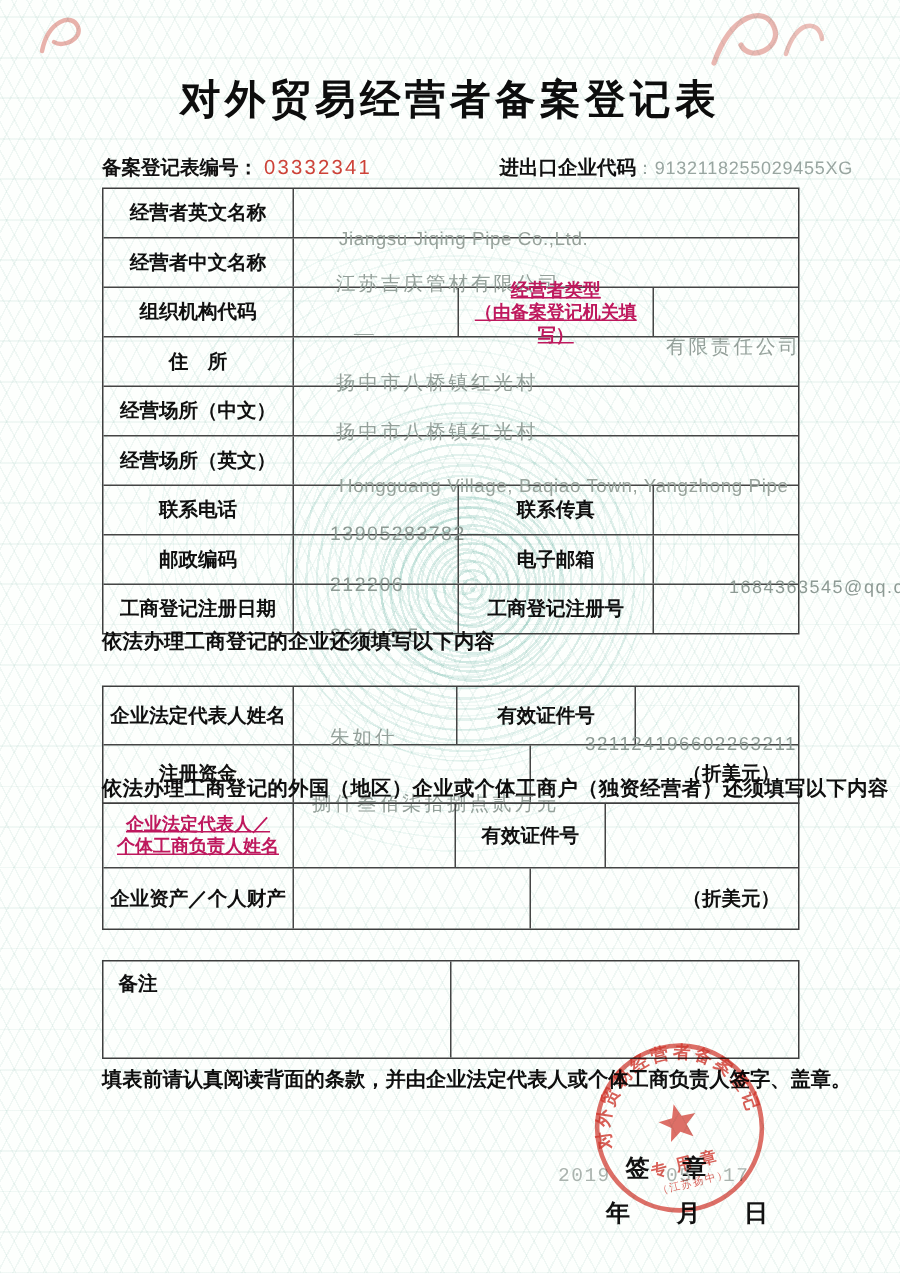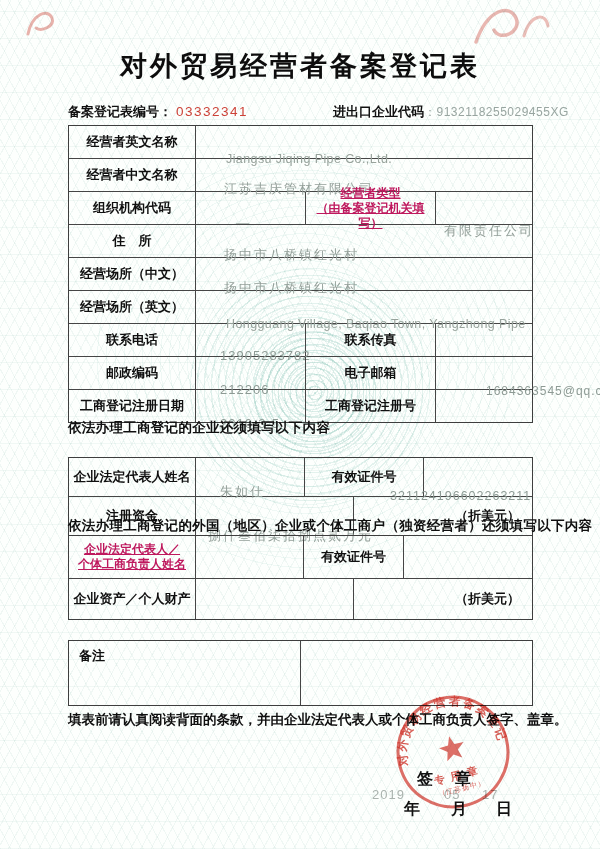--- a/index.html
+++ b/index.html
@@ -49,21 +49,21 @@
   .remark-tbl .trow{height:64px;}
   .sec-heading{position:absolute;left:68px;font-size:13.5px;font-weight:bold;color:#0f0f0f;letter-spacing:.3px;white-space:nowrap;}
   .unit-cell{justify-content:flex-end;padding-right:12px;}
   .remark-lbl-cell{justify-content:flex-start;align-items:flex-start;padding:7px 0 0 10px;}
   
   .footer-note{position:absolute;left:68px;top:711px;font-size:13.5px;font-weight:bold;color:#0f0f0f;white-space:nowrap;}
   .stamp-authority{position:absolute;left:382px;top:737px;font-size:16px;font-weight:bold;letter-spacing:2px;}
   .stamp-sign{position:absolute;left:417px;top:769px;font-size:16px;font-weight:bold;letter-spacing:22px;white-space:nowrap;}
   .ymd{position:absolute;top:799px;font-size:16px;font-weight:bold;}
   .y-l{left:404px;} .m-l{left:451px;} .d-l{left:496px;}
-  .date-val{position:absolute;top:776px;font-size:13px;color:#aab3ae;font-family:Liberation Sans, sans-serif;letter-spacing:1px;margin-top:11px;}
+  .date-val{position:absolute;top:776px;font-size:13px;color:#aab3ae;font-family:Liberation Mono, monospace;letter-spacing:1px;}
   .y-v{left:372px;} .m-v{left:444px;} .d-v{left:482px;}
   .seal{position:absolute;left:392px;top:691px;width:122px;height:122px;mix-blend-mode:multiply;}
   .scribble{position:absolute;mix-blend-mode:multiply;}
   .scr-tl{left:20px;top:2px;}
   .scr-tr{left:468px;top:0px;}
 </style>
 </head>
 <body>
 
 <div class="sheet">

